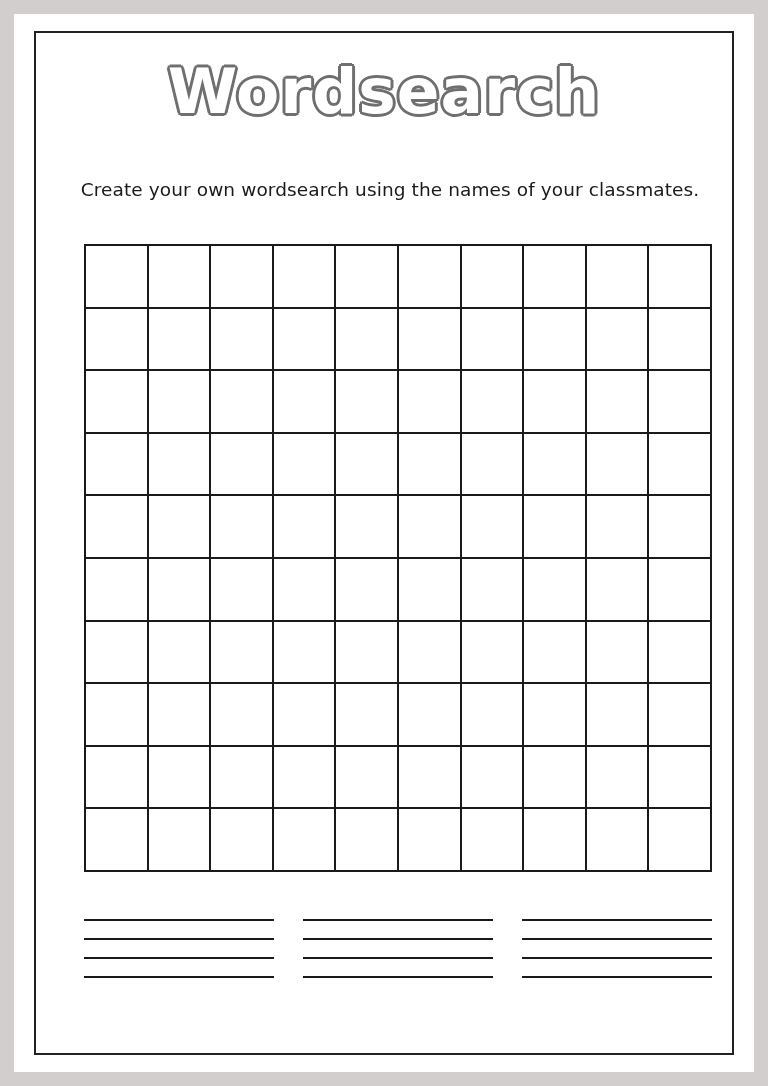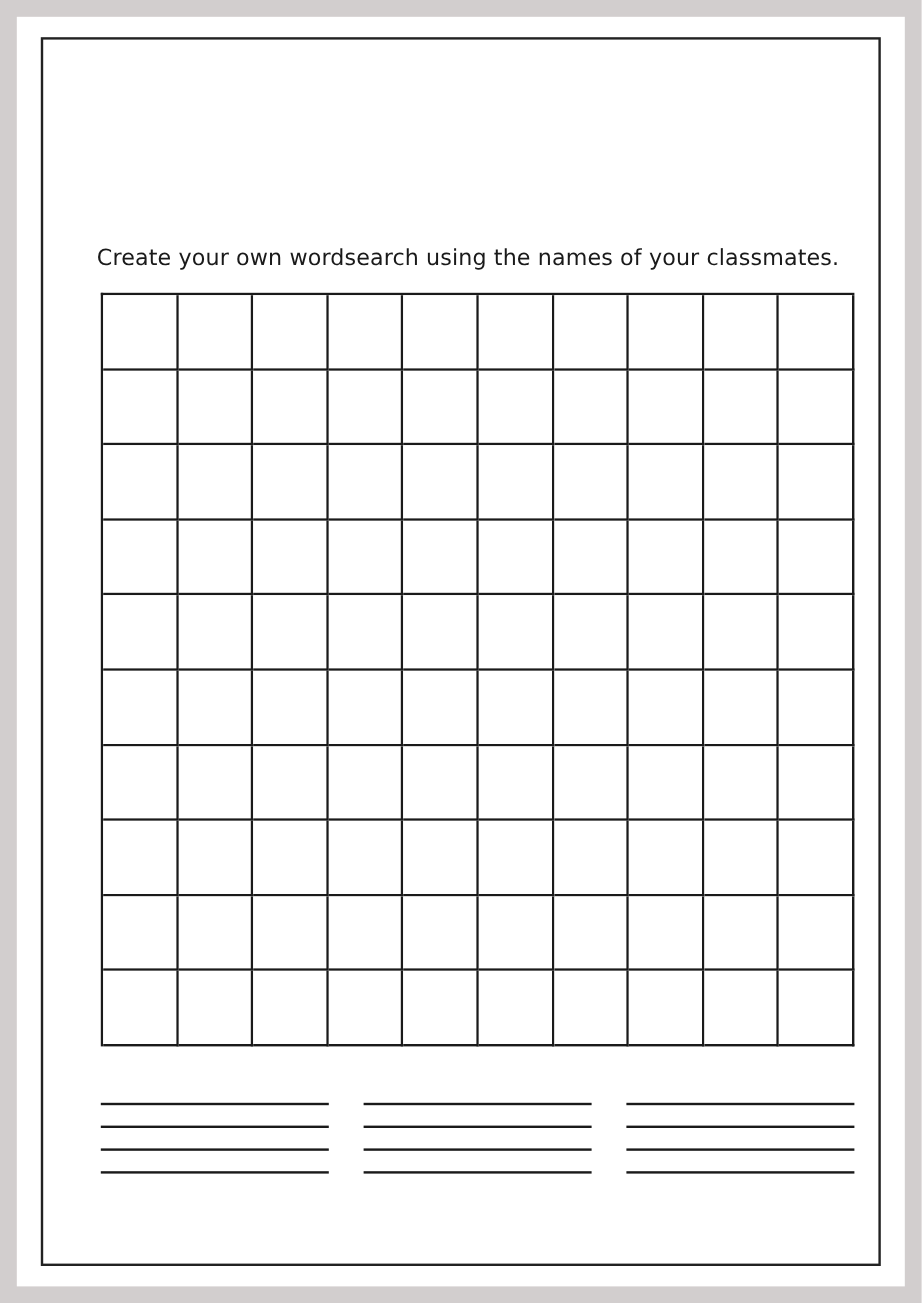--- a/index.html
+++ b/index.html
@@ -53,21 +53,20 @@
   .instructions {
     position: absolute;
     left: 40px;
     top: 165px;
     width: 672px;
     text-align: center;
     font-family: "DejaVu Sans", sans-serif;
     font-size: 18.5px;
     color: #1a1a1a;
     letter-spacing: 0.1px;
-    margin-top: 26px;
   }
   .grid {
     position: absolute;
     left: 70px;
     top: 230px;
     width: 628px;
     height: 628px;
     display: grid;
     box-sizing: border-box;
     border-top: 2.4px solid #1a1a1a;
@@ -99,20 +98,21 @@
     width: 100%;
   }
 </style>
 </head>
 <body>
 
 <div class="page">
 
   <div class="page-border"></div>
 
+  <div class="title">Wordsearch</div>
 
   <div class="instructions">Create your own wordsearch using the names of your classmates.</div>
 
   <div class="grid" id="wordsearch-grid" style="grid-template-columns: repeat(10, 1fr); grid-template-rows: repeat(10, 1fr);">
       <div class="cell"></div>
       <div class="cell"></div>
       <div class="cell"></div>
       <div class="cell"></div>
       <div class="cell"></div>
       <div class="cell"></div>

